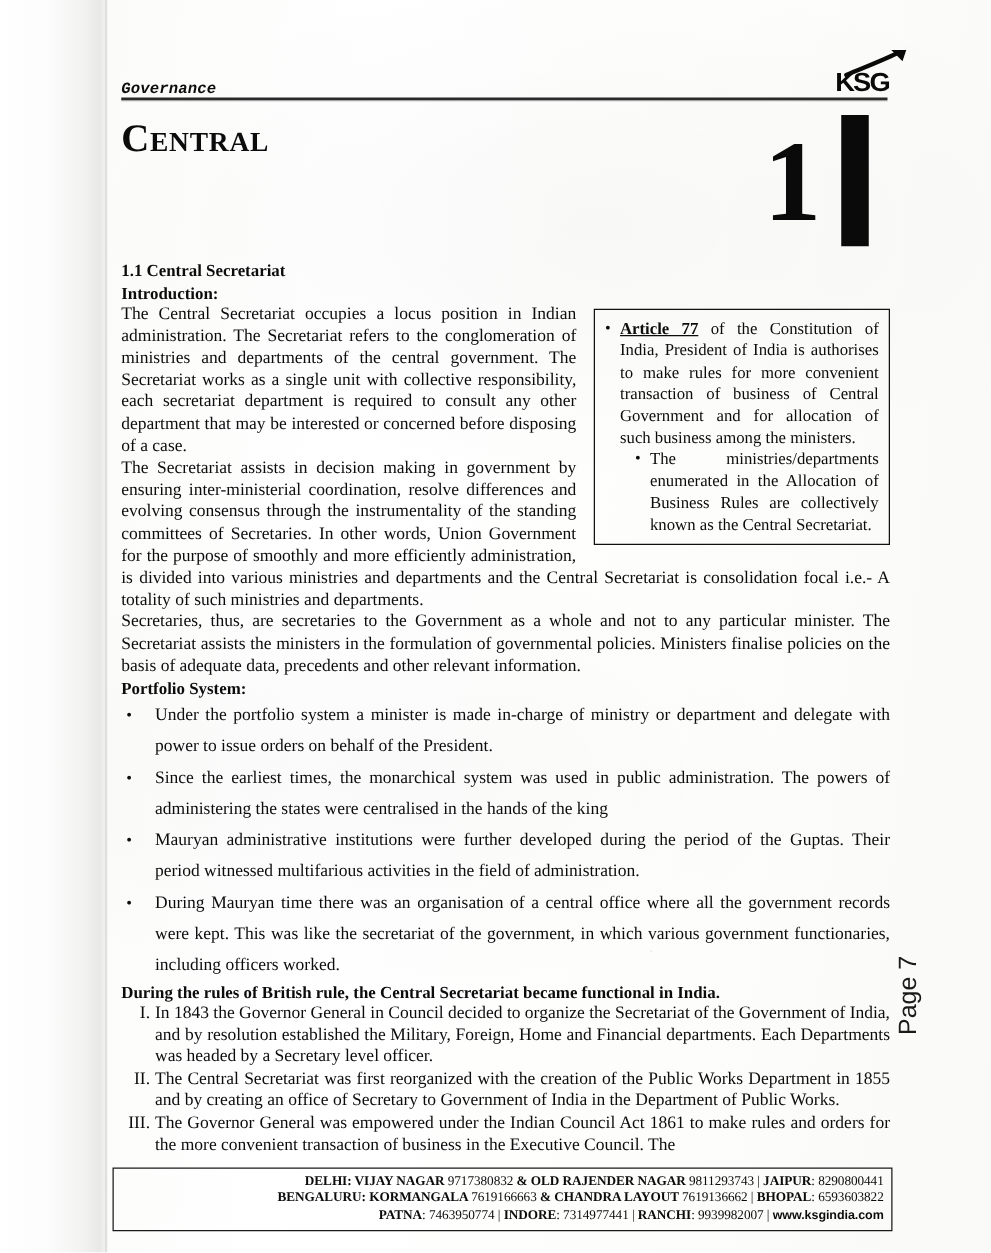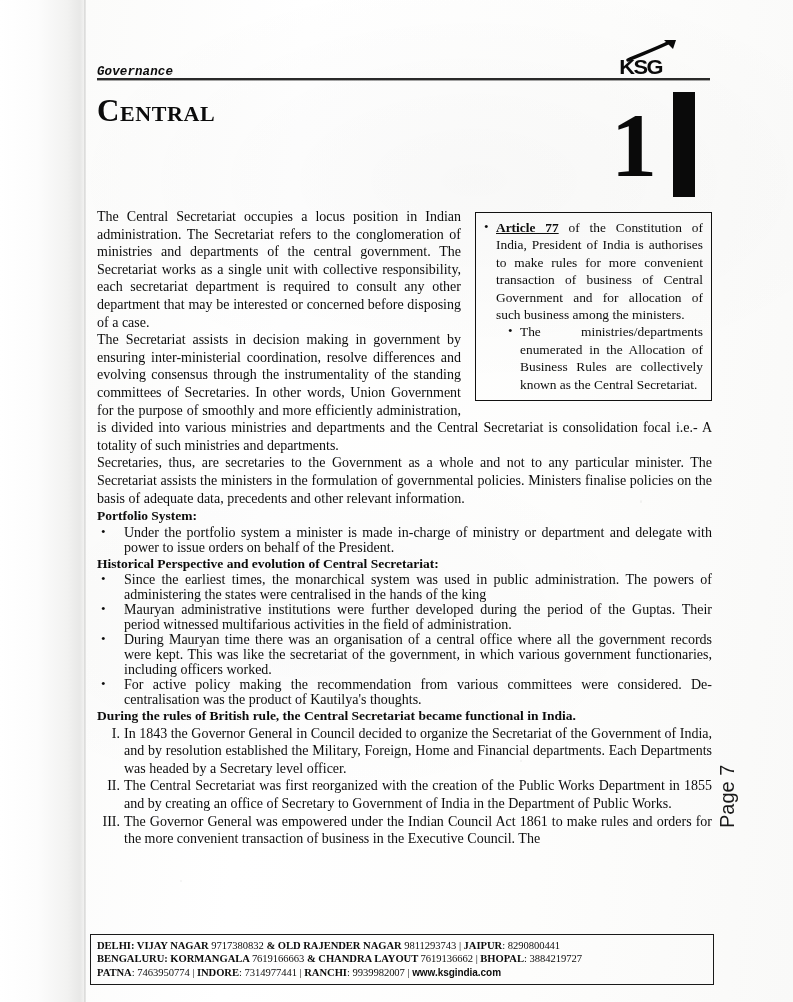--- a/index.html
+++ b/index.html
@@ -75,21 +75,21 @@
     content: "";
     position: absolute;
     left: 0; top: 1.5px;
     width: 100%; height: 1px;
     background: rgba(0,0,0,0.35);
   }
 
   
   .logo {
     position: absolute;
-    left: 620px;
+    left: 669px;
     top: 40px;
     width: 62px;
     height: 40px;
   }
   .logo-text {
     position: absolute;
     left: 0;
     top: 15px;
     font-family: "Liberation Sans", sans-serif;
     font-weight: bold;
@@ -193,21 +193,21 @@
   }
 
   
   ul.dotlist {
     margin: 0;
     padding: 0;
     list-style: none;
   }
   ul.dotlist > li {
     font-size: 14px;
-    line-height: 15px;
+    line-height: 25px;
     text-align: justify;
     text-justify: inter-word;
     position: relative;
     padding-left: 27px;
     margin: 0;
     font-family: Liberation Serif, serif;
   }
   ul.dotlist > li::before {
     content: "\2022";
     position: absolute;
@@ -257,21 +257,21 @@
 
   
   .footer-box {
     position: absolute;
     left: 90px;
     top: 934px;
     width: 624px;
     border: 1.4px solid #1a1a1a;
     padding: 4px 6px 5px 6px;
     box-sizing: border-box;
-    text-align: left;
+    text-align: right;
   }
   .footer-line {
     font-size: 10.6px;
     line-height: 13.4px;
     letter-spacing: -0.05px;
     white-space: nowrap;
   }
   .footer-line b { font-weight: bold; }
   .site {
     font-family: "Liberation Sans", sans-serif;
@@ -310,62 +310,62 @@
   </div>
 
   <div class="chapter-title">
     <div>Central</div>
   </div>
   <div class="chapter-num">1</div>
   <div class="chapter-bar"></div>
 
   <div class="body-area">
 
+    <div class="h-sec">1.1 Central Secretariat</div>
+    <div class="h-sub">Introduction:</div>
 
     <div class="callout">
       <ul>
         <li><span class="cite">Article 77</span><span> of the Constitution of India, President of India is authorises to make rules for more convenient transaction of business of Central Government and for allocation of such business among the ministers.</span></li>
         <li><span>The ministries/departments enumerated in the Allocation of Business Rules are collectively known as the Central Secretariat.</span></li>
       </ul>
     </div>
 
     <p class="para">The Central Secretariat occupies a locus position in Indian administration. The Secretariat refers to the conglomeration of ministries and departments of the central government. The Secretariat works as a single unit with collective responsibility, each secretariat department is required to consult any other department that may be interested or concerned before disposing of a case.</p>
     <p class="para">The Secretariat assists in decision making in government by ensuring inter-ministerial coordination, resolve differences and evolving consensus through the instrumentality of the standing committees of Secretaries. In other words, Union Government for the purpose of smoothly and more efficiently administration, is divided into various ministries and departments and the Central Secretariat is consolidation focal i.e.- A totality of such ministries and departments.</p>
     <p class="para">Secretaries, thus, are secretaries to the Government as a whole and not to any particular minister. The Secretariat assists the ministers in the formulation of governmental policies. Ministers finalise policies on the basis of adequate data, precedents and other relevant information.</p>
 
     <div class="h-sub">Portfolio System:</div>
     <ul class="dotlist">
       <li>Under the portfolio system a minister is made in-charge of ministry or department and delegate with power to issue orders on behalf of the President.</li>
     </ul>
 
-    <div class="h-sub">Historical Perspective and evolution of Central Secretariat:</div>
     <ul class="dotlist">
       <li>Since the earliest times, the monarchical system was used in public administration. The powers of administering the states were centralised in the hands of the king</li>
       <li>Mauryan administrative institutions were further developed during the period of the Guptas. Their period witnessed multifarious activities in the field of administration.</li>
       <li>During Mauryan time there was an organisation of a central office where all the government records were kept. This was like the secretariat of the government, in which various government functionaries, including officers worked.</li>
-      <li>For active policy making the recommendation from various committees were considered. De-centralisation was the product of Kautilya's thoughts.</li>
     </ul>
 
     <div class="h-sub">During the rules of British rule, the Central Secretariat became functional in India.</div>
     <ol class="romanlist">
       <li>In 1843 the Governor General in Council decided to organize the Secretariat of the Government of India, and by resolution established the Military, Foreign, Home and Financial departments. Each Departments was headed by a Secretary level officer.</li>
       <li>The Central Secretariat was first reorganized with the creation of the Public Works Department in 1855 and by creating an office of Secretary to Government of India in the Department of Public Works.</li>
       <li>The Governor General was empowered under the Indian Council Act 1861 to make rules and orders for the more convenient transaction of business in the Executive Council. The</li>
     </ol>
 
   </div>
 
   <div class="page-num">Page 7</div>
 
   <div class="footer-box">
     <div class="footer-line">
       <b>DELHI: VIJAY NAGAR </b><span>9717380832 </span><b>&amp; OLD RAJENDER NAGAR </b><span>9811293743 | </span><b>JAIPUR</b><span>: 8290800441</span>
     </div>
     <div class="footer-line">
-      <b>BENGALURU: KORMANGALA </b><span>7619166663 </span><b>&amp; CHANDRA LAYOUT </b><span>7619136662 | </span><b>BHOPAL</b><span>: 3884219727</span>
+      <b>BENGALURU: KORMANGALA </b><span>7619166663 </span><b>&amp; CHANDRA LAYOUT </b><span>7619136662 | </span><b>BHOPAL</b><span>: 6593603822</span>
     </div>
     <div class="footer-line">
       <b>PATNA</b><span>: 7463950774 | </span><b>INDORE</b><span>: 7314977441 | </span><b>RANCHI</b><span>: 9939982007 | </span><span class="site">www.ksgindia.com</span>
     </div>
   </div>
 
   <div class="speck" style="left:300px; top:640px; width:3px; height:2px;"></div>
   <div class="speck" style="left:520px; top:760px; width:2px; height:2px;"></div>
   <div class="speck" style="left:180px; top:880px; width:2px; height:2px;"></div>
   <div class="speck" style="left:640px; top:500px; width:2px; height:3px;"></div>

